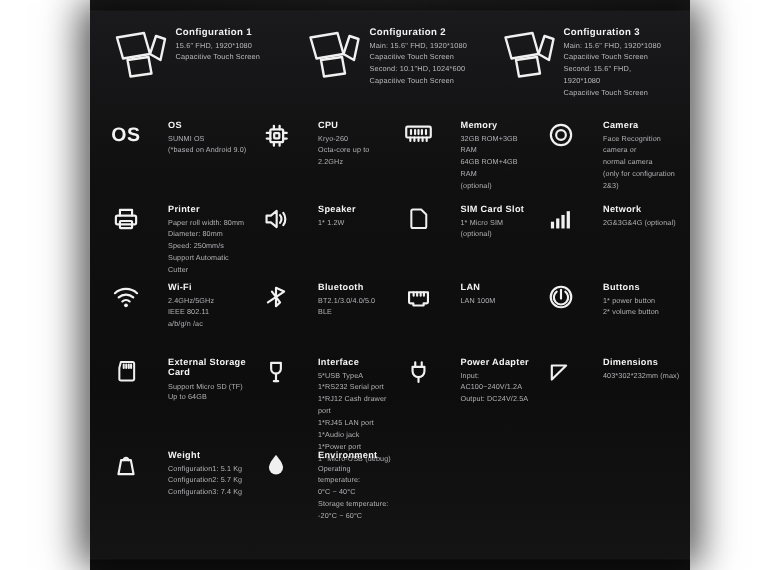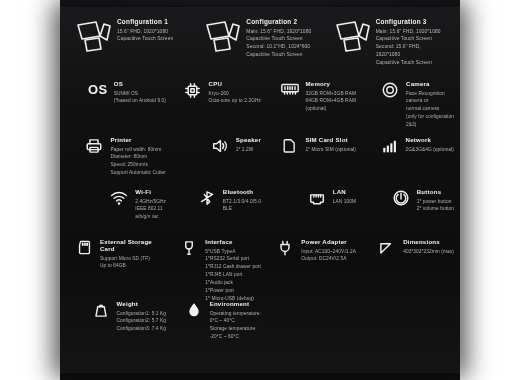--- a/index.html
+++ b/index.html
@@ -42,21 +42,21 @@
     margin-bottom:2.5px;
   }
   .cfg-line{color:#b9b9bb;font-size:4.9px;line-height:1.62;letter-spacing:.1px;}
 
   
   .grid{
     position:absolute;left:0;right:0;top:68px;bottom:0;
     padding:4px 6px 6px 6px;box-sizing:border-box;
   }
   .row{display:flex;}
-  .cell{display:flex;gap:6px;box-sizing:border-box;padding-left:8px;justify-content:flex-end;}
+  .cell{display:flex;gap:18px;box-sizing:border-box;padding-left:8px;}
   .cell .glyph{flex:0 0 auto;width:20px;height:20px;margin-top:1px;display:flex;align-items:flex-start;justify-content:center;}
   .cell .body{padding-top:0px;}
   .cell-title{color:#f4f4f4;font-size:6.1px;font-weight:bold;letter-spacing:.22px;margin-bottom:2.5px;}
   .cell-line{color:#b2b2b5;font-size:4.8px;line-height:1.65;letter-spacing:.08px;}
 
   .r1{height:56px;} .r2{height:52px;} .r3{height:50px;} .r4{height:62px;} .r5{height:60px;}
 
   .c1{flex:0 0 100px;} .c2{flex:0 0 95px;} .c3{flex:0 0 95px;} .c4{flex:1 1 auto;}
 
   .os-text{

